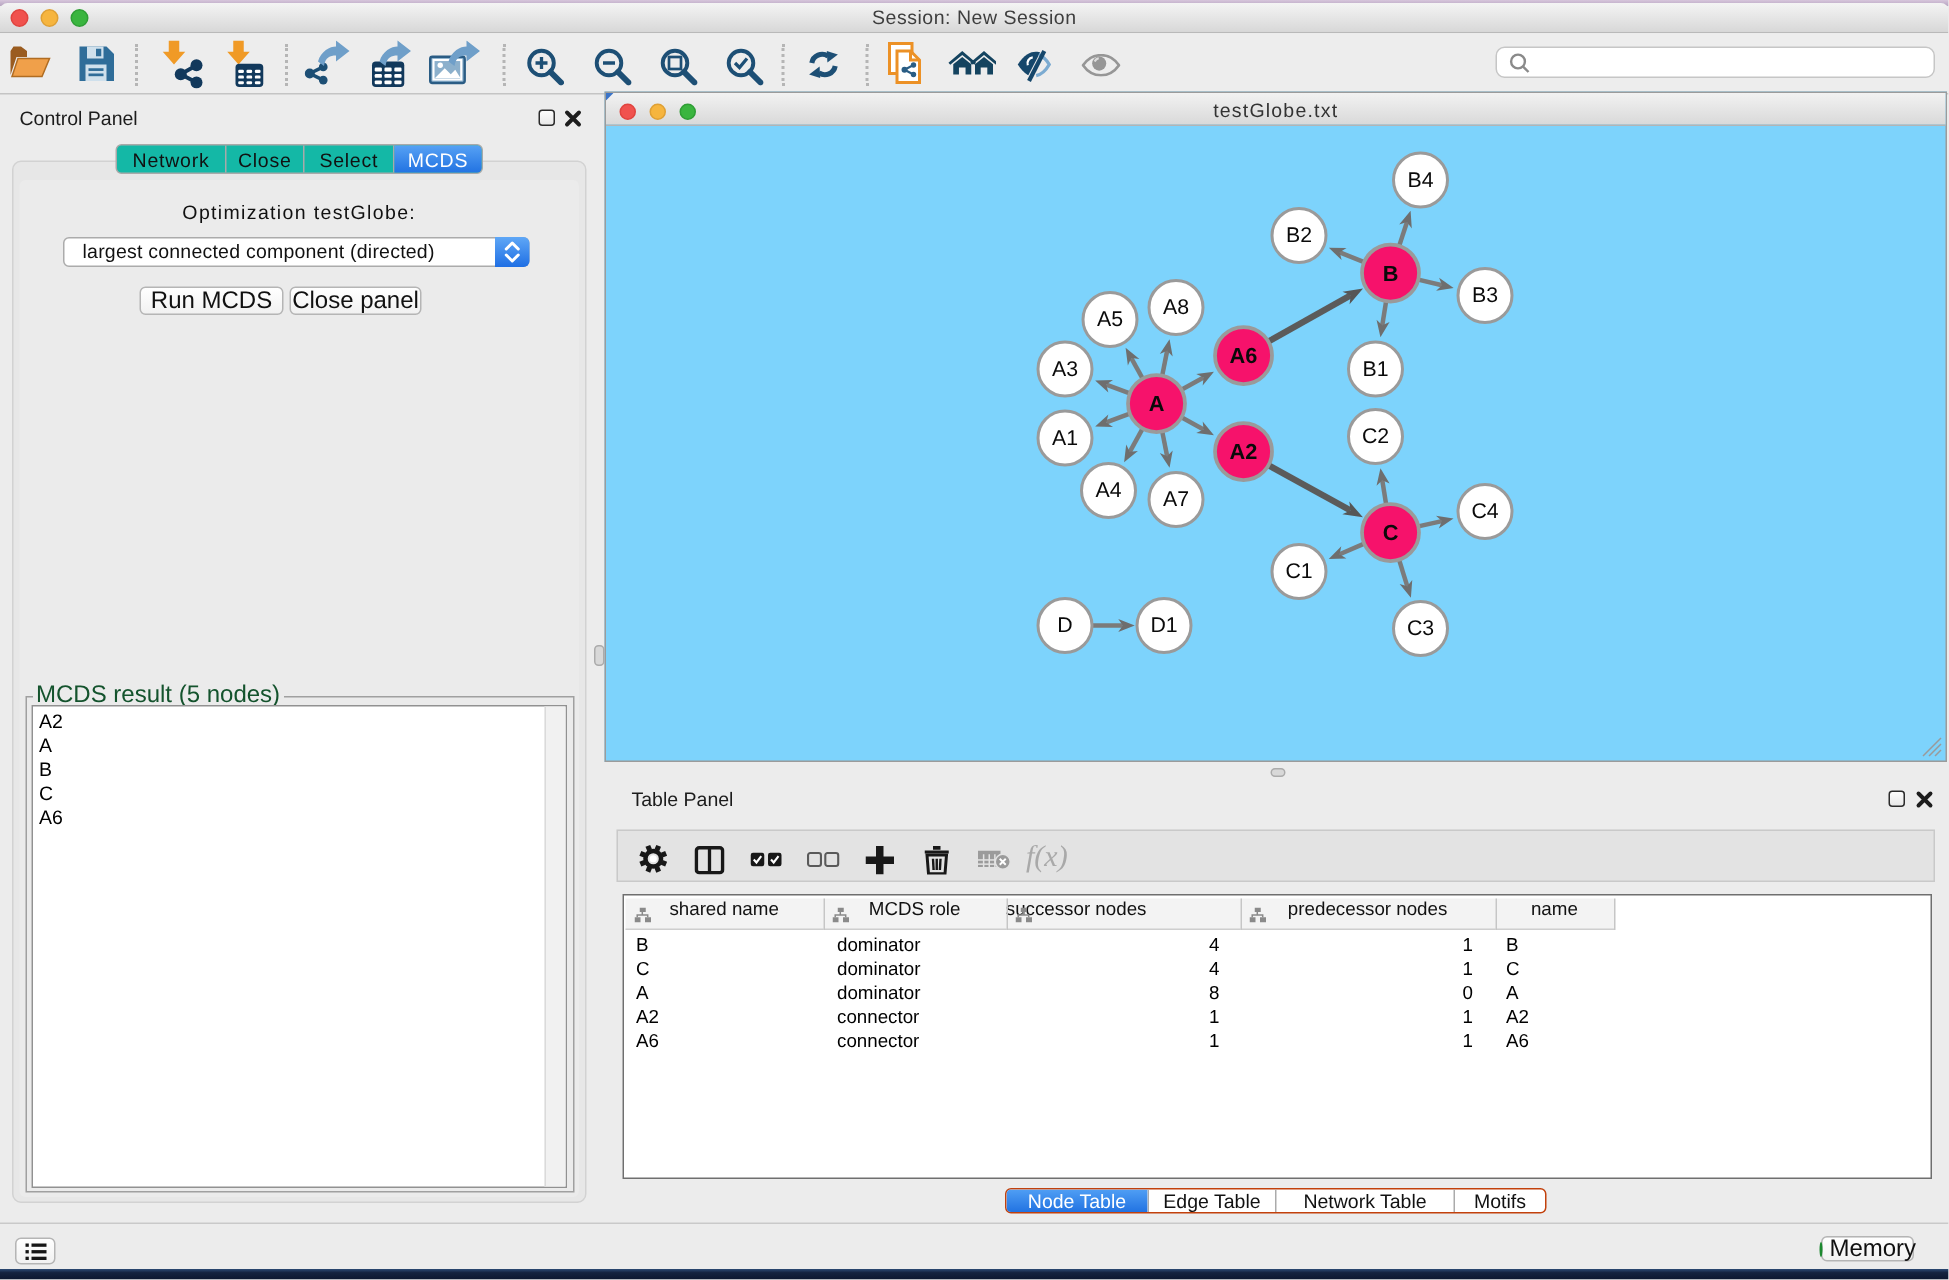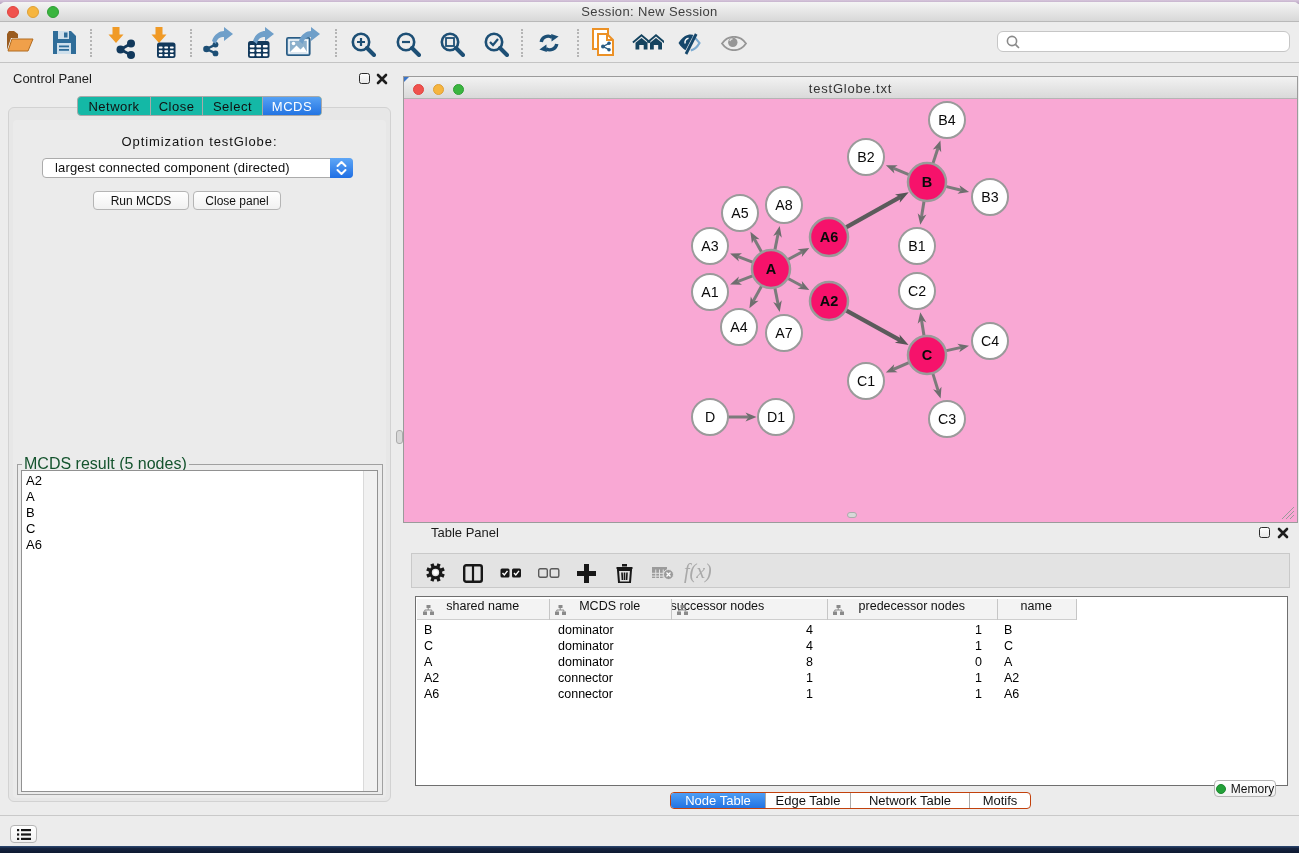--- a/index.html
+++ b/index.html
@@ -18,32 +18,32 @@
 .wmax{width:11px;height:11px;border:1.6px solid #2b2b2b;border-radius:2.5px;background:linear-gradient(#fdfdfd,#e8e8e8)}
 .tabbox{left:8px;top:107px;width:383px;height:695px;background:#e7e7e7;border:1px solid #d2d2d2;border-radius:6px}
 .innerbox{left:13px;top:120px;width:373px;height:678px;background:#ebebeb;border-radius:4px}
 .tabs{left:77px;top:96px;height:20px;display:flex;border:1px solid #a9a9a9;border-radius:4px;background:#14b8a6}
 .tab{font-size:13px;letter-spacing:0.5px;color:#111;display:flex;align-items:center;justify-content:center;height:100%;border-right:1px solid #a9a9a9}
 .tab:last-child{border-right:none}
 .tab.sel{background:linear-gradient(#56a1f4,#2273e2);color:#fff;border-radius:0 3px 3px 0}
 .opt-label{left:0;top:134px;width:399px;text-align:center;font-size:13px;letter-spacing:0.9px;color:#111}
 .dropdown{left:42px;top:158px;width:311px;height:20px;background:#fff;border:1px solid #ababab;border-radius:4px;font-size:13px;letter-spacing:0.15px;color:#111;line-height:18px;padding-left:12px}
 .dd-btn{right:-1px;top:-1px;width:23px;height:20px;border-radius:0 4px 4px 0;background:linear-gradient(#5fa7f6,#1f6fe4)}
-.btn{background:linear-gradient(#ffffff,#f1f1f1);border:1px solid #b5b5b5;border-radius:4px;font-size:12px;color:#111;display:flex;align-items:center;justify-content:center}
+.btn{background:linear-gradient(#ffffff,#f1f1f1);border:1px solid #b5b5b5;border-radius:4px;font-size:16px;color:#111;display:flex;align-items:center;justify-content:center}
 fieldset.mcds{left:17px;top:455px;width:366px;height:340px;position:absolute;border:1px solid #a0a0a0;padding:0}
 fieldset.mcds legend{font-size:16px;color:#14532d;margin-left:4px;padding:0 2px}
 .mcds-list{left:21px;top:470px;width:357px;height:322px;background:#fff;border:1px solid #919191;font-size:13px;line-height:16px;padding:2px 0 0 4px;color:#000}
 .mcds-sb{left:363px;top:471px;width:14px;height:320px;background:#f1f1f1;border-left:1px solid #dadada}
 
-.netwin{left:403px;top:76px;width:895px;height:447px;background:#f9a8d4;border:1px solid #9b9b9b}
+.netwin{left:403px;top:61px;width:895px;height:447px;background:#7dd3fc;border:1px solid #9b9b9b}
 .nettitle{left:0;top:0;width:893px;height:22px;background:linear-gradient(#f2f2f2,#d9d9d9);border-bottom:1px solid #b4b4b4}
 .ntl{width:11px;height:11px;border-radius:50%;top:7px}
 .net-title-text{left:0;top:4px;width:893px;text-align:center;font-size:13px;letter-spacing:0.8px;color:#333}
 
-.tp-title{left:431px;top:525px;font-size:13px;color:#1c1c1c}
+.tp-title{left:421px;top:525px;font-size:13px;color:#1c1c1c}
 .tp-toolbar{left:411px;top:553px;width:879px;height:35px;background:#e3e3e3;border:1px solid #c9c9c9}
 .tbl{left:415px;top:596px;width:873px;height:190px;background:#fff;border:1px solid #6f6f6f}
 .th{top:2px;height:21px;background:#f3f3f3;border-bottom:1px solid #cecece;font-size:12.5px;color:#111}
 .thsep{top:2px;width:1px;height:21px;background:#c6c6c6}
 .td{font-size:12.5px;color:#000;height:16px;line-height:16px}
 .btabs{top:792px;height:17px;display:flex;border:1px solid #c2410c;border-radius:4px;background:#fff;left:670px}
 .btab{font-size:13px;color:#111;display:flex;align-items:center;justify-content:center;border-right:1px solid #ababab}
 .btab:last-child{border-right:none}
 .btab.sel{background:linear-gradient(#4f9ef4,#2273e2);color:#fff;border-radius:3px 0 0 3px}
 
@@ -469,14 +469,14 @@
       <g fill="#161616">
         <rect x="1" y="1" width="2.2" height="2.2"></rect>
         <rect x="5" y="1" width="10" height="2.2"></rect>
         <rect x="1" y="5.4" width="2.2" height="2.2"></rect>
         <rect x="5" y="5.4" width="10" height="2.2"></rect>
         <rect x="1" y="9.8" width="2.2" height="2.2"></rect>
         <rect x="5" y="9.8" width="10" height="2.2"></rect>
       </g>
     </svg>
   </div>
-<div class="abs btn" style="left:1214px;top:780px;width:62px;height:17px;font-size:12px"><span style="width:10px;height:10px;border-radius:50%;background:#23a038;border:1px solid #1d8930;display:inline-block;margin-right:5px"></span>Memory</div>
+<div class="abs btn" style="left:1214px;top:824px;width:62px;height:17px;font-size:16px"><span style="width:10px;height:10px;border-radius:50%;background:#23a038;border:1px solid #1d8930;display:inline-block;margin-right:5px"></span>Memory</div>
 <div class="abs wallb"></div>
 
 </body></html>

